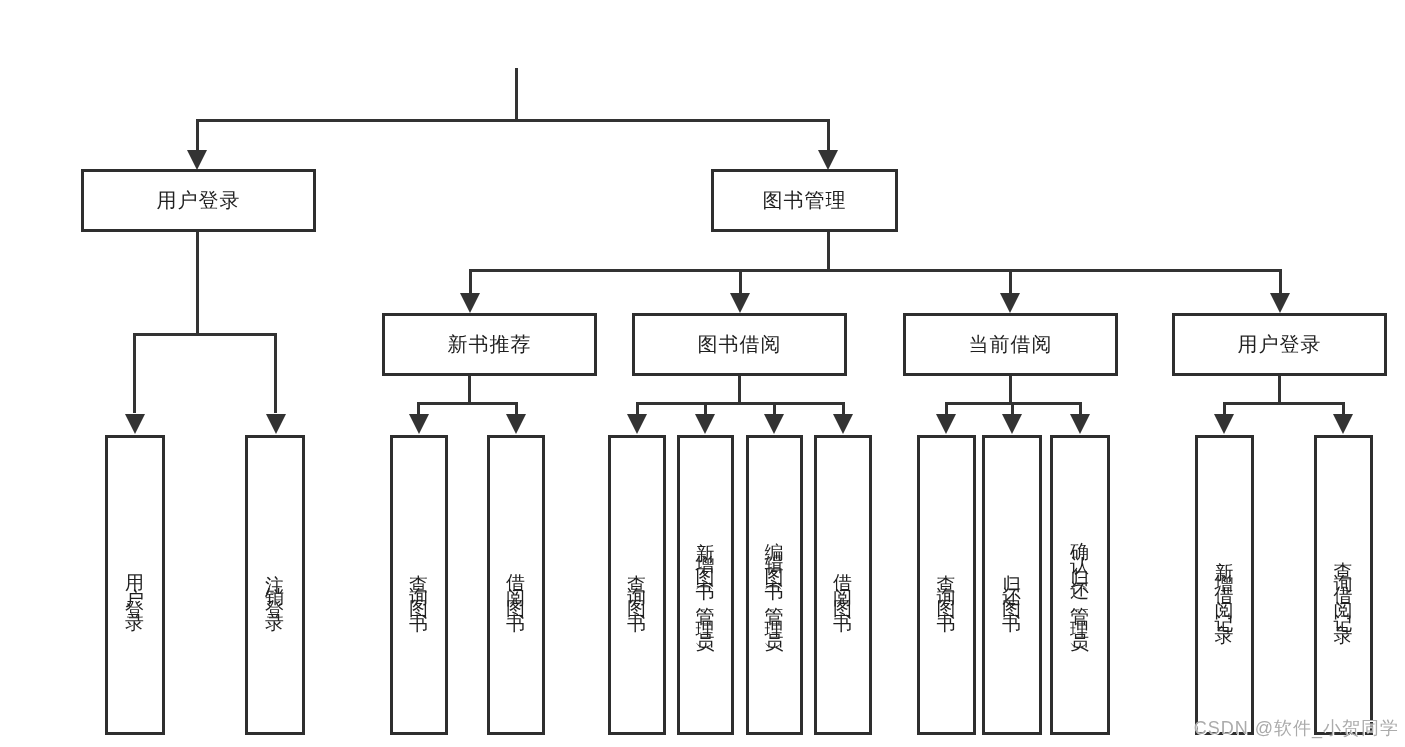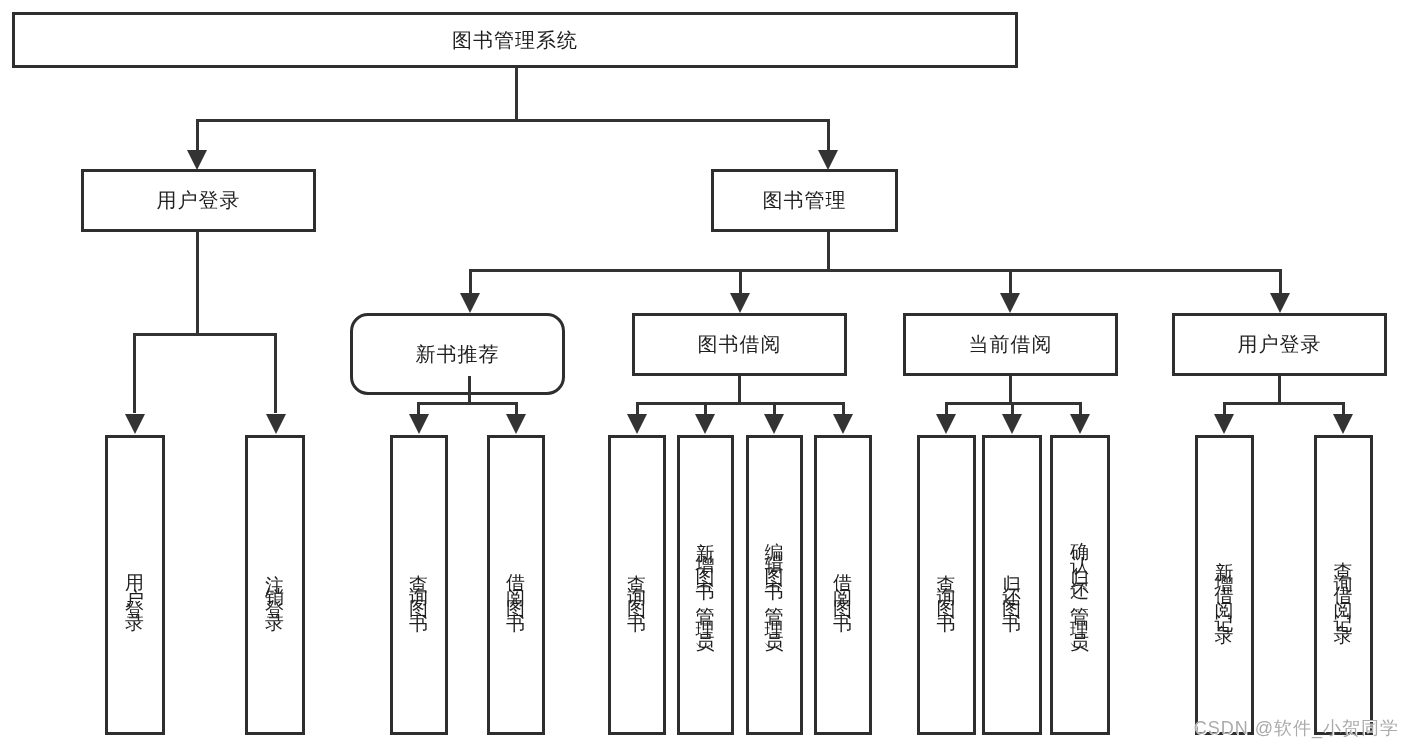--- a/index.html
+++ b/index.html
@@ -52,23 +52,20 @@
     color: #ababab;
     letter-spacing: 1px;
     text-shadow: 1px 1px 0 #ffffff;
   }
 </style>
 </head>
 <body>
 
 <div id="canvas">
 
-  <div class="box" style="left:12px; top:12px; width:1006px; height:56px;">
-    <span>图书管理系统</span>
-  </div>
 
   <div class="line" style="left:515px; top:68px; width:3px; height:53px;"></div>
   <div class="line" style="left:196px; top:119px; width:634px; height:3px;"></div>
   <div class="line" style="left:196px; top:119px; width:3px; height:32px;"></div>
   <div class="arrow-down" style="left:187px; top:150px;"></div>
   <div class="line" style="left:827px; top:119px; width:3px; height:32px;"></div>
   <div class="arrow-down" style="left:818px; top:150px;"></div>
 
   <div class="box" style="left:81px; top:169px; width:235px; height:63px;">
     <span>用户登录</span>
@@ -88,21 +85,21 @@
   <div class="line" style="left:469px; top:269px; width:813px; height:3px;"></div>
   <div class="line" style="left:469px; top:269px; width:3px; height:25px;"></div>
   <div class="arrow-down" style="left:460px; top:293px;"></div>
   <div class="line" style="left:739px; top:269px; width:3px; height:25px;"></div>
   <div class="arrow-down" style="left:730px; top:293px;"></div>
   <div class="line" style="left:1009px; top:269px; width:3px; height:25px;"></div>
   <div class="arrow-down" style="left:1000px; top:293px;"></div>
   <div class="line" style="left:1279px; top:269px; width:3px; height:25px;"></div>
   <div class="arrow-down" style="left:1270px; top:293px;"></div>
 
-  <div class="box" style="left:350px; top:313px; width:215px; height:82px;border-radius:18px;">
+  <div class="box" style="left:382px; top:313px; width:215px; height:63px;">
     <span>新书推荐</span>
   </div>
   <div class="box" style="left:632px; top:313px; width:215px; height:63px;">
     <span>图书借阅</span>
   </div>
   <div class="box" style="left:903px; top:313px; width:215px; height:63px;align-items:center;">
     <span>当前借阅</span>
   </div>
   <div class="box" style="left:1172px; top:313px; width:215px; height:63px;">
     <span>用户登录</span>

